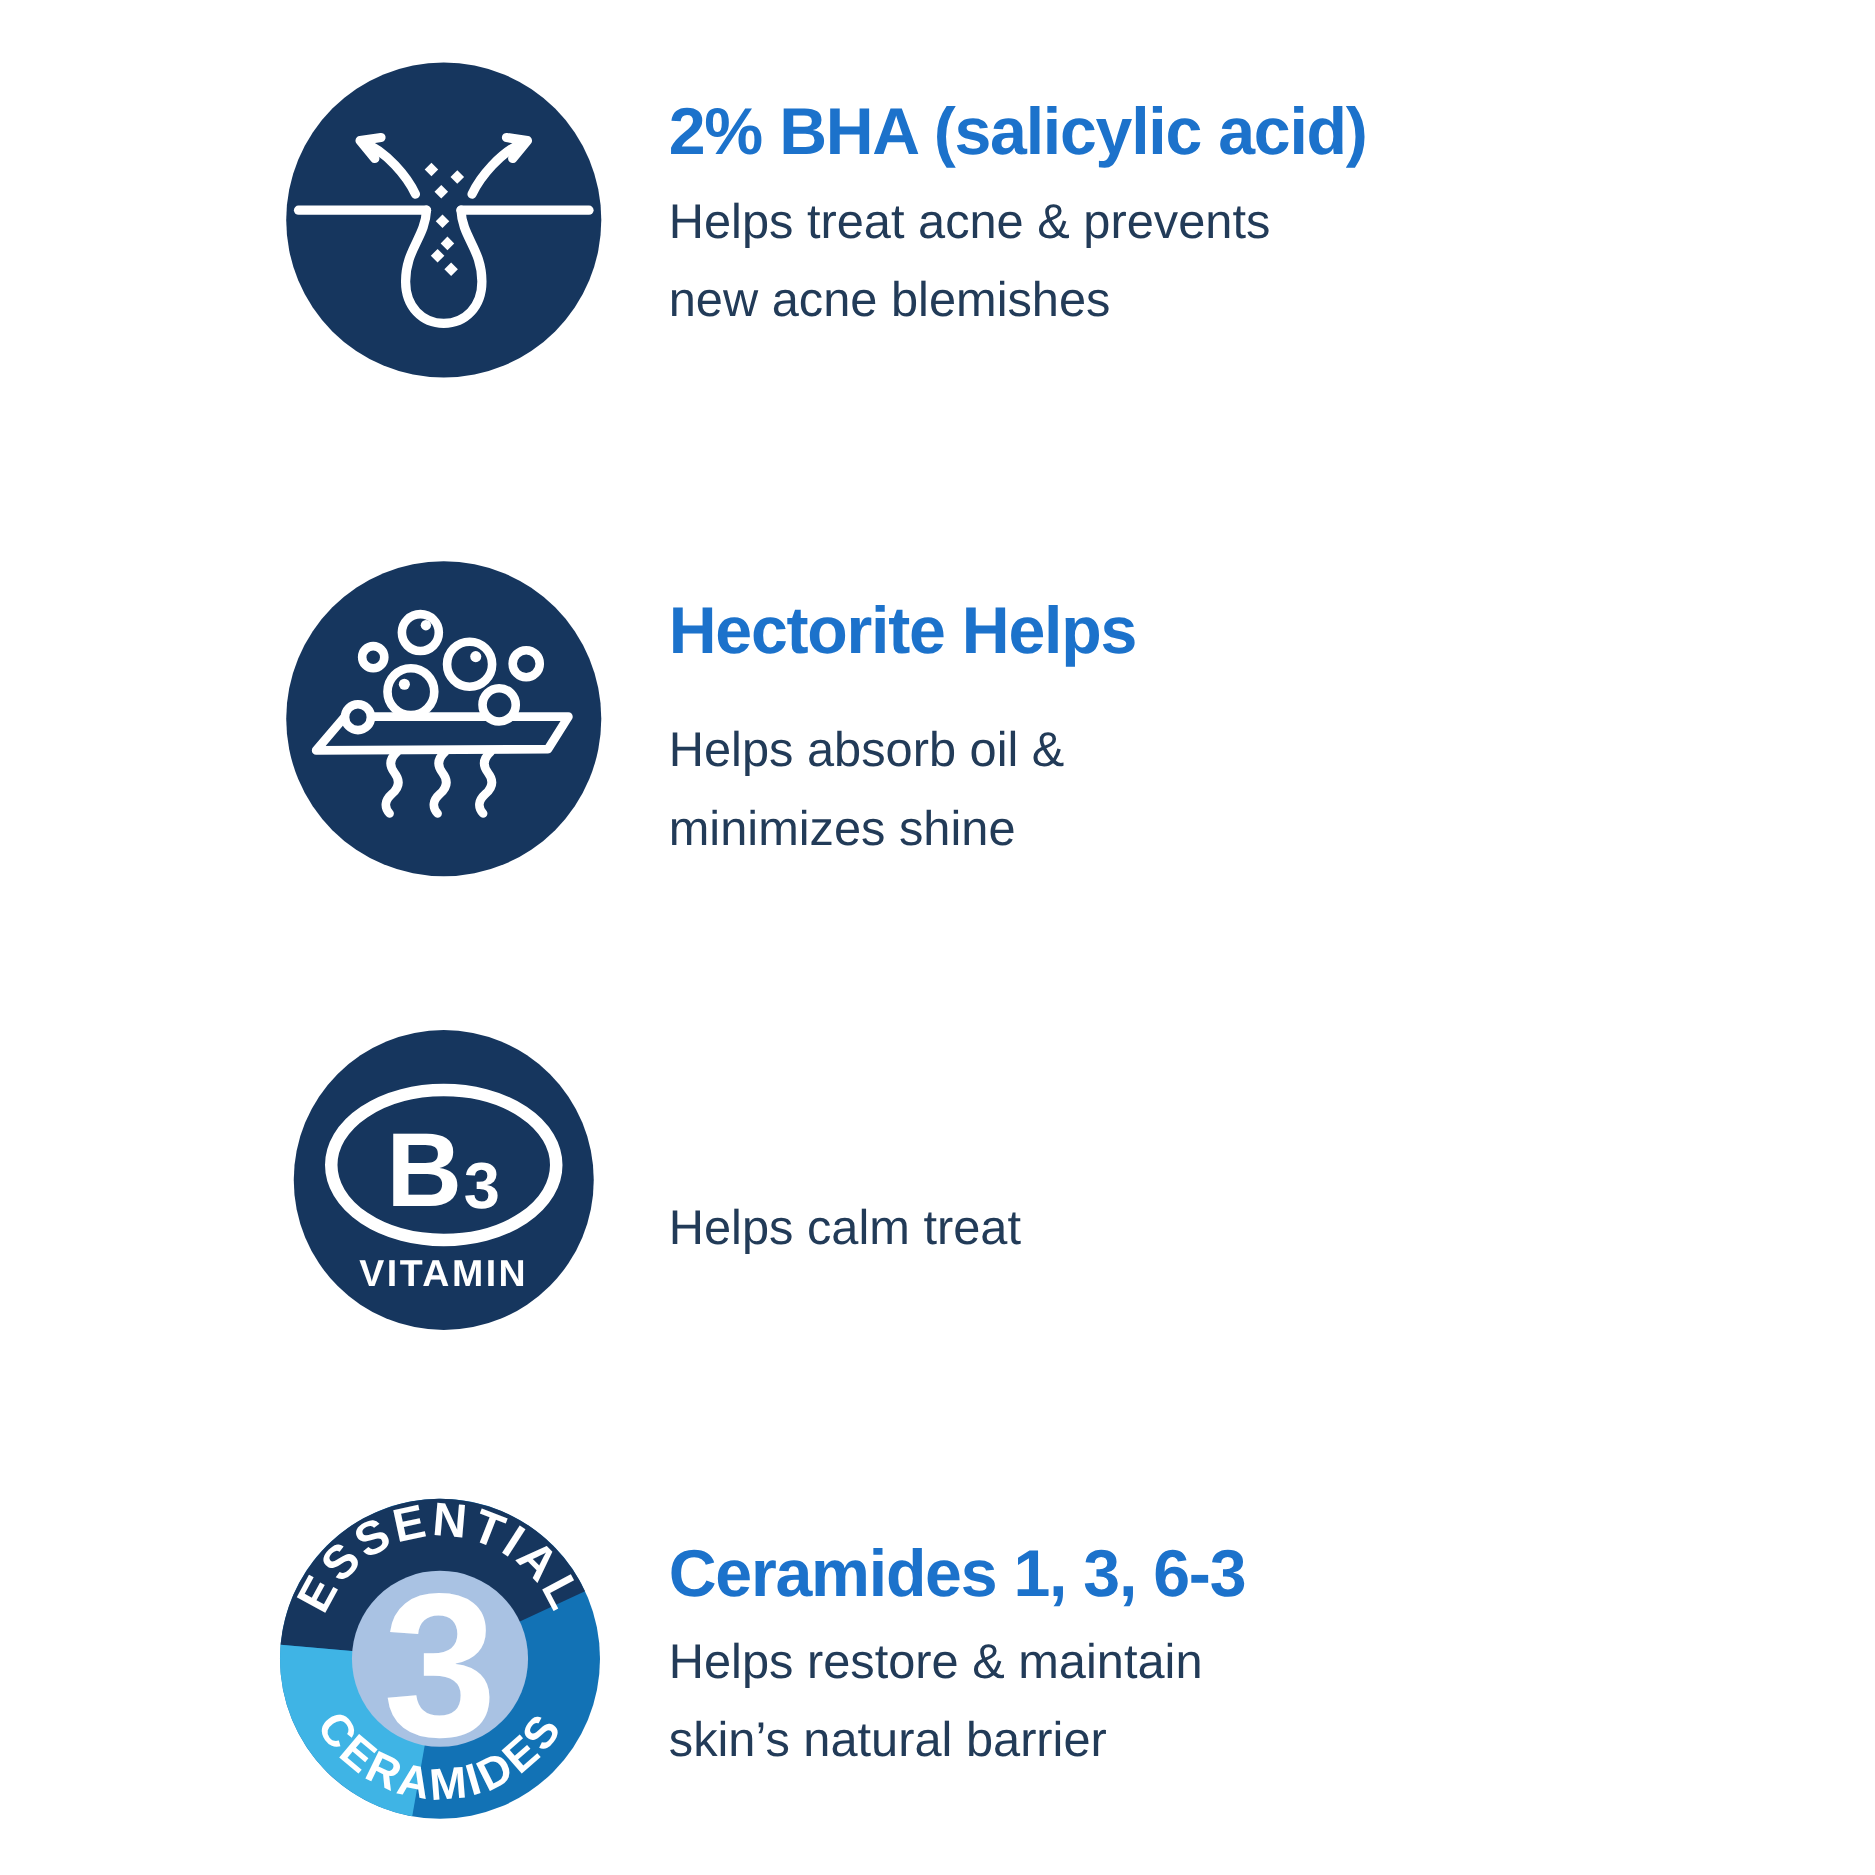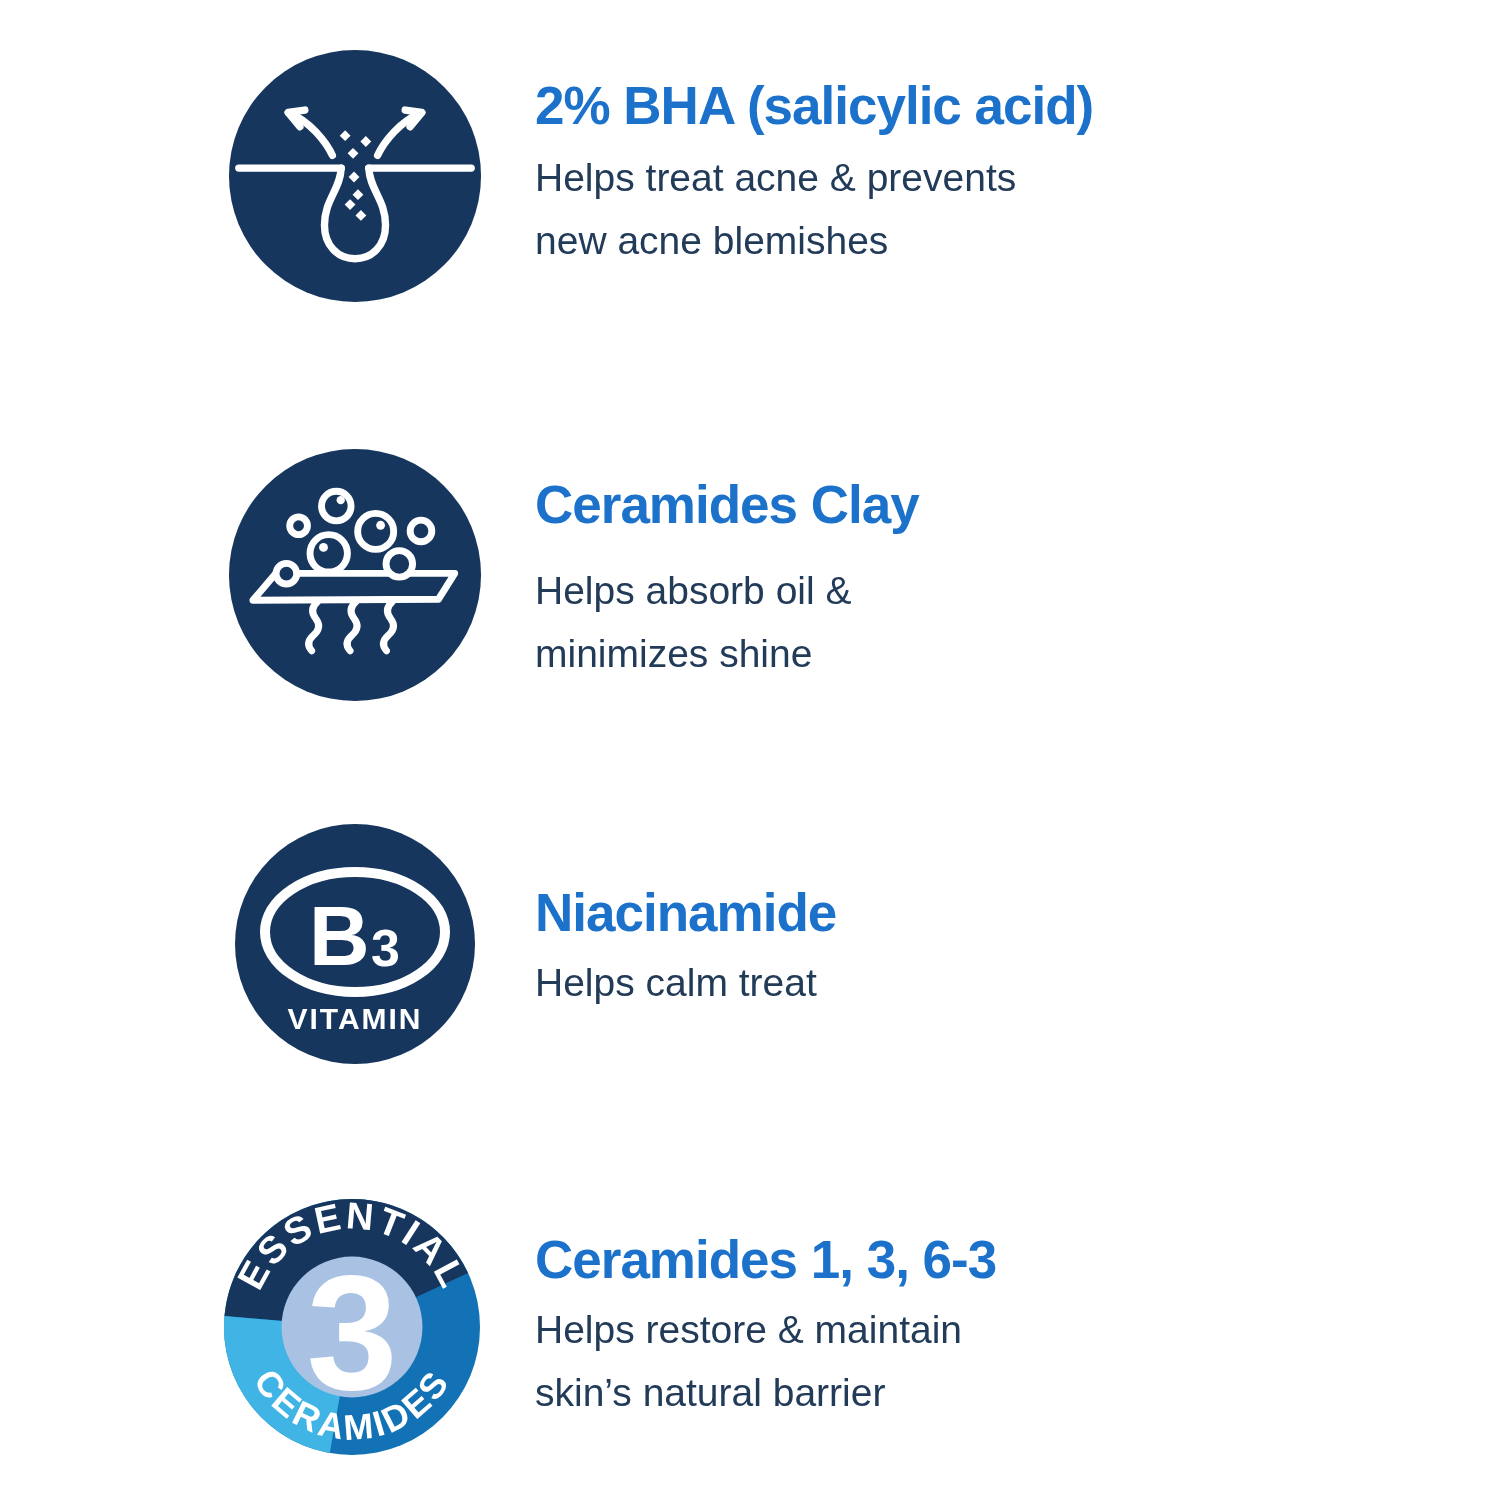--- a/index.html
+++ b/index.html
@@ -62,34 +62,33 @@
         <circle cx="111" cy="60" r="15"></circle>
         <circle cx="72.7" cy="80" r="9"></circle>
         <circle cx="197" cy="85.3" r="11"></circle>
       </g>
       <g fill="var(--icon-stroke)">
         <circle cx="115.5" cy="54" r="4.2"></circle>
         <circle cx="98" cy="102" r="4.5"></circle>
         <circle cx="156" cy="79.5" r="4.5"></circle>
       </g>
     </svg>
-    <h2 class="hd" style="top:28px">Ceramides Clay</h2>
-    <p class="bd" style="top:112px">Helps absorb oil &amp;
+    <h2 class="hd" style="top:28px">Hectorite Helps</h2>
+    <p class="bd" style="top:122px">Helps absorb oil &amp;
 minimizes shine</p>
   </section>
 
   <section class="row" style="top:823px">
     <svg class="icon" style="left:7px" width="242" height="242" viewBox="0 0 242 242">
       <circle cx="121" cy="121" r="120" fill="var(--navy)"></circle>
       <ellipse cx="121" cy="109" rx="90" ry="60" fill="none" stroke="var(--icon-stroke)" stroke-width="10"></ellipse>
       <text x="75" y="142" font-size="84" font-weight="700" fill="var(--icon-stroke)">B</text>
       <text x="137" y="143" font-size="52" font-weight="700" fill="var(--icon-stroke)">3</text>
       <text x="121" y="206" font-size="30" font-weight="700" letter-spacing="2" text-anchor="middle" fill="var(--icon-stroke)">VITAMIN</text>
     </svg>
-    <h2 class="hd" style="top:60px">Niacinamide</h2>
     <p class="bd" style="top:128px">Helps calm treat</p>
   </section>
 
   <section class="row" style="top:1198px">
     <svg class="icon" style="left:-4px" width="258" height="258" viewBox="0 0 260 260">
       <defs>
         <path id="arcTop" d="M37,96.1 A99 99 0 0 1 223,96.1"></path>
         <path id="arcBottom" d="M26.7,176 A113 113 0 0 0 233.3,176"></path>
       </defs>
       <circle cx="130" cy="130" r="129" fill="var(--badge-medium-blue)"></circle>

